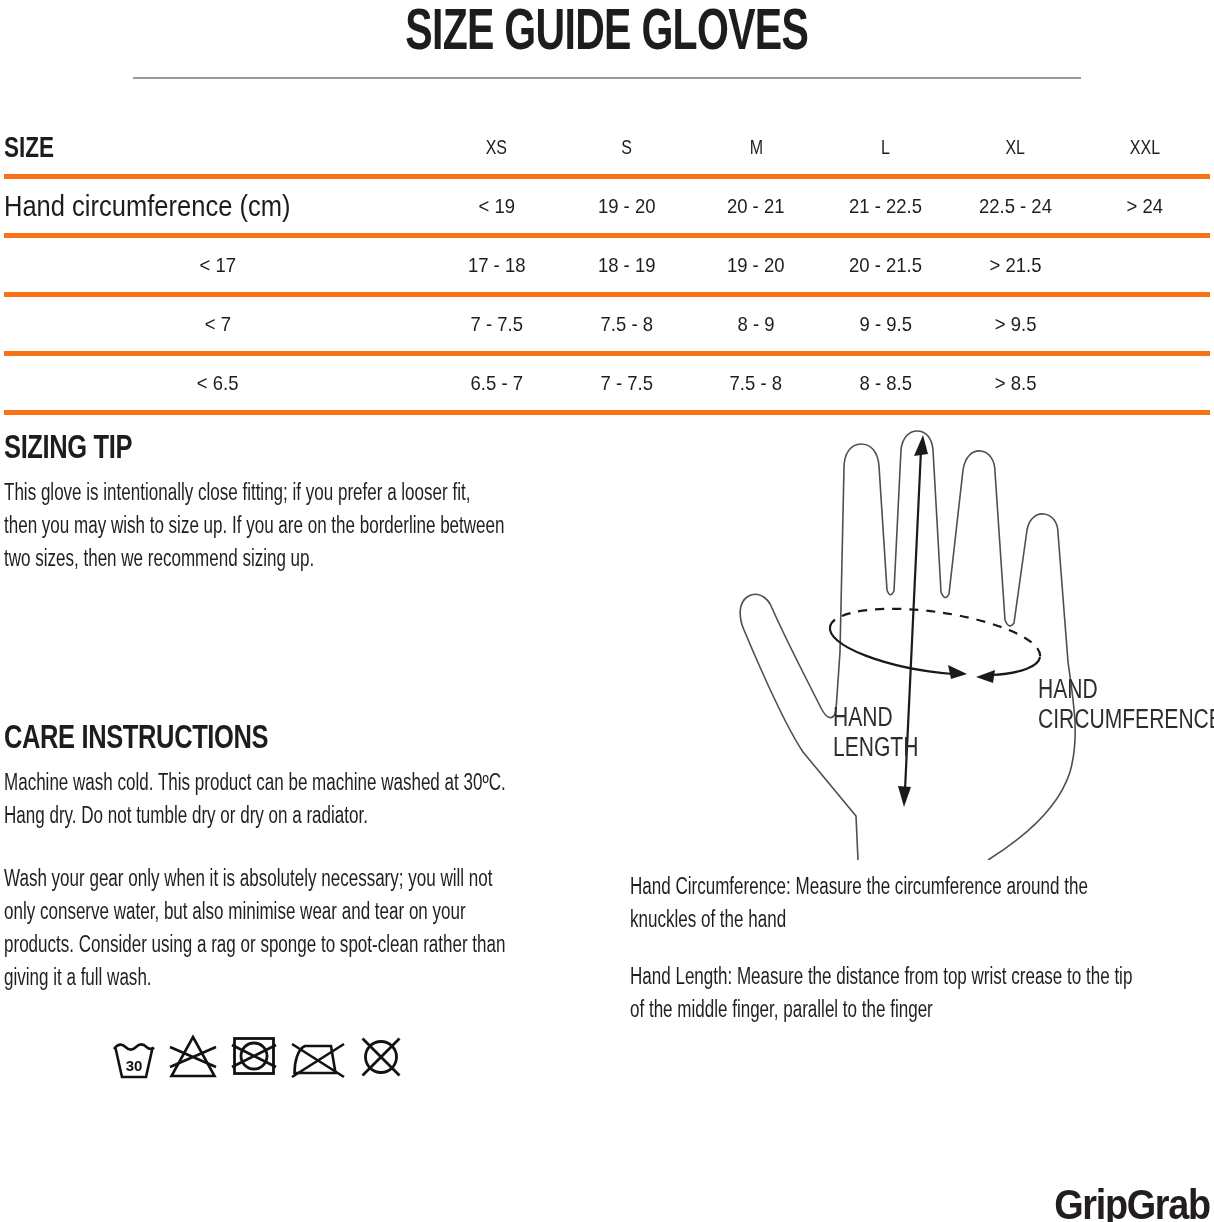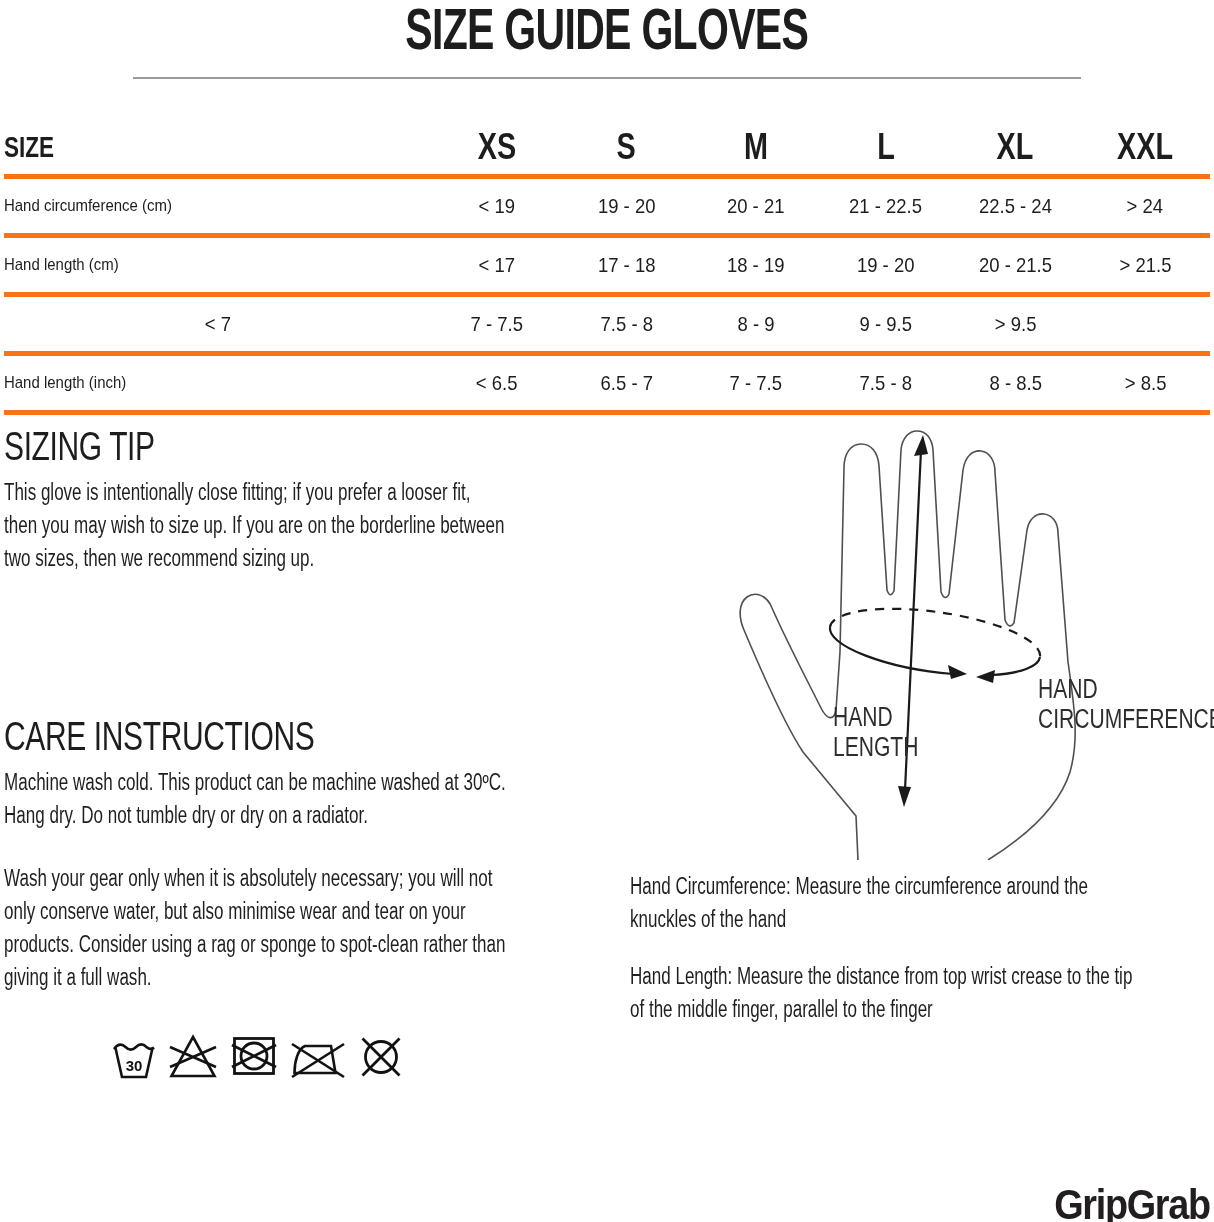--- a/index.html
+++ b/index.html
@@ -9,31 +9,31 @@
 
   
   .h-title{top:0;left:0;width:1214px;text-align:center;font-size:57px;line-height:58px;font-weight:800;}
   .h-title span{display:inline-block;transform:scaleX(.72);transform-origin:50% 50%;letter-spacing:-1px;}
   .divider{top:77px;left:133px;width:948px;height:2px;background:#9a9a9a;}
 
   
   .size-table{top:120px;left:4px;width:1206px;}
   .t-row{height:54px;display:grid;grid-template-columns:428px repeat(6,1fr);
          align-items:center;border-bottom:5px solid #f97316;}
-  .t-row .lab{text-align:left;font-size:17px;}
+  .t-row .lab{text-align:left;font-size:29px;}
   .t-row .lab span{display:inline-block;transform:scaleX(.88);transform-origin:0 50%;}
   .t-row .val{text-align:center;font-size:21px;}
   .t-row .val span{display:inline-block;transform:scaleX(.88);}
   .t-head .lab{font-size:30px;font-weight:800;}
   .t-head .lab span{transform:scaleX(.75);}
-  .t-head .val{font-size:36px;font-weight:700;}
+  .t-head .val{font-size:20px;font-weight:400;}
   .t-head .val span{transform:scaleX(.8);}
 
   
-  .sec-h{font-size:40px;line-height:36px;font-weight:400;}
+  .sec-h{font-size:34px;line-height:36px;font-weight:700;}
   .sec-h span{display:inline-block;transform:scaleX(.75);transform-origin:0 50%;letter-spacing:-.5px;}
   .body-txt{font-size:23px;line-height:33px;white-space:pre;width:820px;
             transform:scaleX(.74);transform-origin:0 0;color:#1f1f1f;}
 
   
   .diag-label{font-size:27px;line-height:30px;white-space:pre;transform:scaleX(.78);
               transform-origin:0 0;color:#2d2d2d;width:300px;}
 
   
   .icons-row{top:1030px;left:112px;display:flex;align-items:flex-end;gap:13px;height:50px;}
@@ -68,40 +68,38 @@
       <div class="lab"><span>Hand circumference (cm)</span></div>
       <div class="val"><span>&lt; 19</span></div>
       <div class="val"><span>19 - 20</span></div>
       <div class="val"><span>20 - 21</span></div>
       <div class="val"><span>21 - 22.5</span></div>
       <div class="val"><span>22.5 - 24</span></div>
       <div class="val"><span>&gt; 24</span></div>
     </div>
 
     <div class="t-row">
-      <div class="lab"><span>Hand length (cm)</span></div>
       <div class="val"><span>&lt; 17</span></div>
       <div class="val"><span>17 - 18</span></div>
       <div class="val"><span>18 - 19</span></div>
       <div class="val"><span>19 - 20</span></div>
       <div class="val"><span>20 - 21.5</span></div>
       <div class="val"><span>&gt; 21.5</span></div>
     </div>
 
     <div class="t-row">
       <div class="val"><span>&lt; 7</span></div>
       <div class="val"><span>7 - 7.5</span></div>
       <div class="val"><span>7.5 - 8</span></div>
       <div class="val"><span>8 - 9</span></div>
       <div class="val"><span>9 - 9.5</span></div>
       <div class="val"><span>&gt; 9.5</span></div>
     </div>
 
     <div class="t-row">
-      <div class="lab"><span>Hand length (inch)</span></div>
       <div class="val"><span>&lt; 6.5</span></div>
       <div class="val"><span>6.5 - 7</span></div>
       <div class="val"><span>7 - 7.5</span></div>
       <div class="val"><span>7.5 - 8</span></div>
       <div class="val"><span>8 - 8.5</span></div>
       <div class="val"><span>&gt; 8.5</span></div>
     </div>
   </div>
 
   <div class="abs sec-h" style="top:428px;left:4px;">

